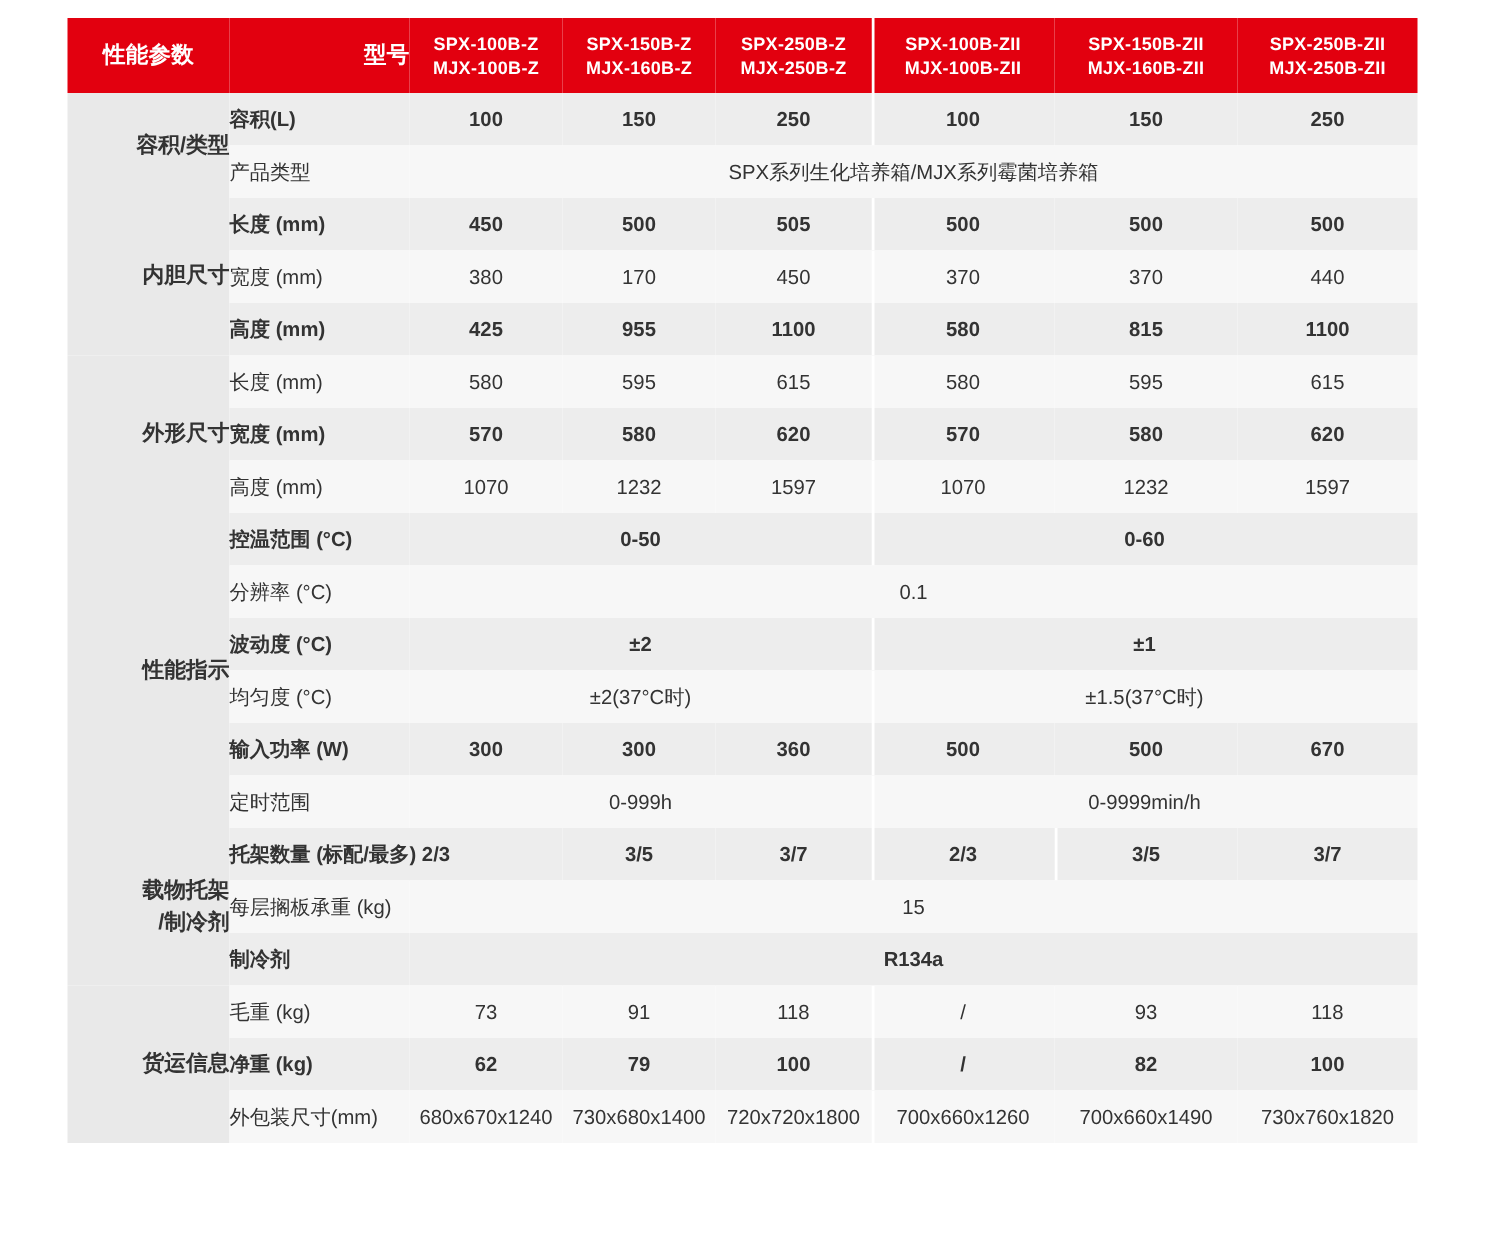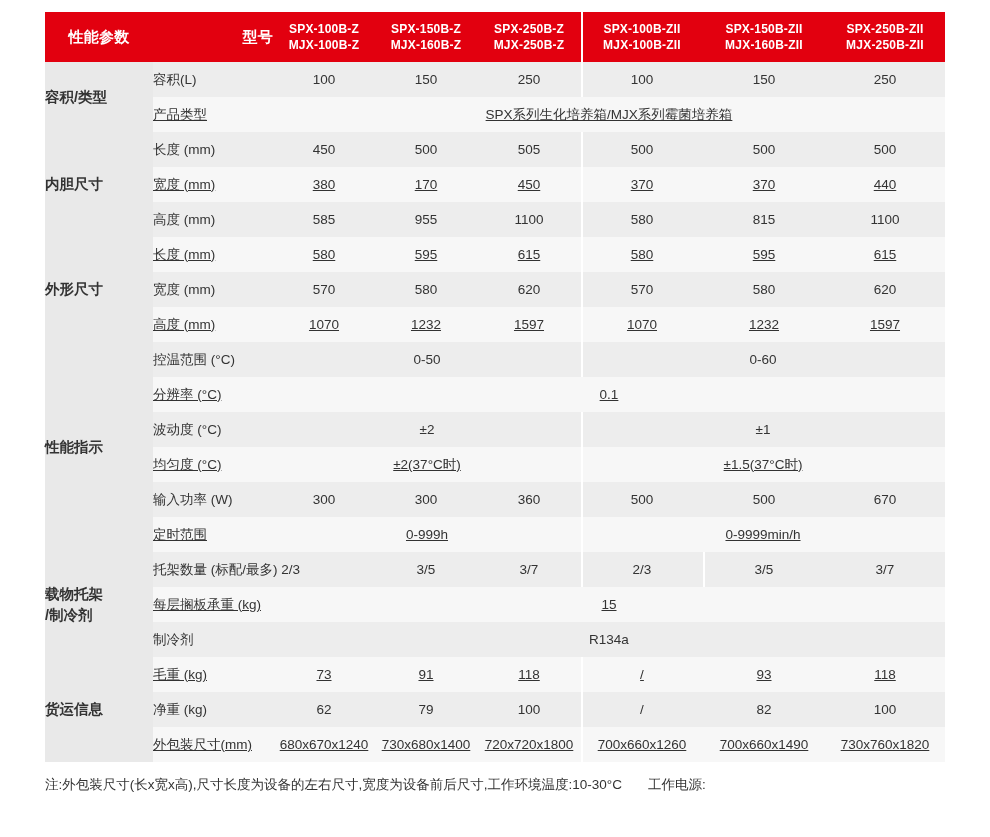--- a/index.html
+++ b/index.html
@@ -42,43 +42,43 @@
     line-height: 1.35;
     letter-spacing: 0.2px;
   }
   thead th.h-param { font-size: 15px; margin-left: 20px; }
   thead th.h-model { text-align: right; padding-left: 16px; font-size: 15px; }
   thead th.sep-left { box-shadow: inset 2px 0 0 #ffffff; text-align: center; }
 
   
   td.group {
     width: 108px;
-    text-align: left;
+    text-align: right;
     font-weight: bold;
     font-size: 14.5px;
     color: #333;
     background: #e9e9e9;
     line-height: 1.4;
   }
 
   
   td.rowlabel {
     text-align: left;
     padding-left: 14px;
     font-size: 13.5px;
     color: #333;
     white-space: nowrap;
   }
   td.val {
     text-align: center;
     font-size: 13.5px;
     color: #333;
   }
-  tr.odd td.rowlabel, tr.odd td.val { background: #ededed; }
-  tr.even td.rowlabel, tr.even td.val { background: #f7f7f7; text-decoration: underline; }
+  tr.odd td.rowlabel, tr.odd td.val { background: #ededed; font-weight: bold; }
+  tr.even td.rowlabel, tr.even td.val { background: #f7f7f7; }
 
   tr.rowline td { height: 35px; }
 
   
   td.divider-left {
     box-shadow: inset 2px 0 0 #ffffff;
   }
 
   .note {
     position: absolute;
@@ -171,21 +171,21 @@
           <td class="rowlabel">宽度 (mm)</td>
           <td class="val">380</td>
           <td class="val">170</td>
           <td class="val">450</td>
           <td class="val divider-left">370</td>
           <td class="val">370</td>
           <td class="val">440</td>
         </tr>
         <tr class="rowline odd">
           <td class="rowlabel">高度 (mm)</td>
-          <td class="val">585</td>
+          <td class="val">425</td>
           <td class="val">955</td>
           <td class="val">1100</td>
           <td class="val divider-left">580</td>
           <td class="val">815</td>
           <td class="val">1100</td>
         </tr>
         <tr class="rowline even">
           <td class="group" rowspan="3">外形尺寸</td>
           <td class="rowlabel">长度 (mm)</td>
           <td class="val">580</td>
@@ -292,18 +292,15 @@
           <td class="val">730x680x1400</td>
           <td class="val">720x720x1800</td>
           <td class="val divider-left">700x660x1260</td>
           <td class="val">700x660x1490</td>
           <td class="val">730x760x1820</td>
         </tr>
       </tbody>
   </table>
 
   <div class="note">
-    <div>
-      <span>注:外包装尺寸(长x宽x高),尺寸长度为设备的左右尺寸,宽度为设备前后尺寸,工作环境温度:10-30°C</span><span class="gap"></span><span>工作电源:</span>
-    </div>
   </div>
 
 </div>
 
 </body></html>

